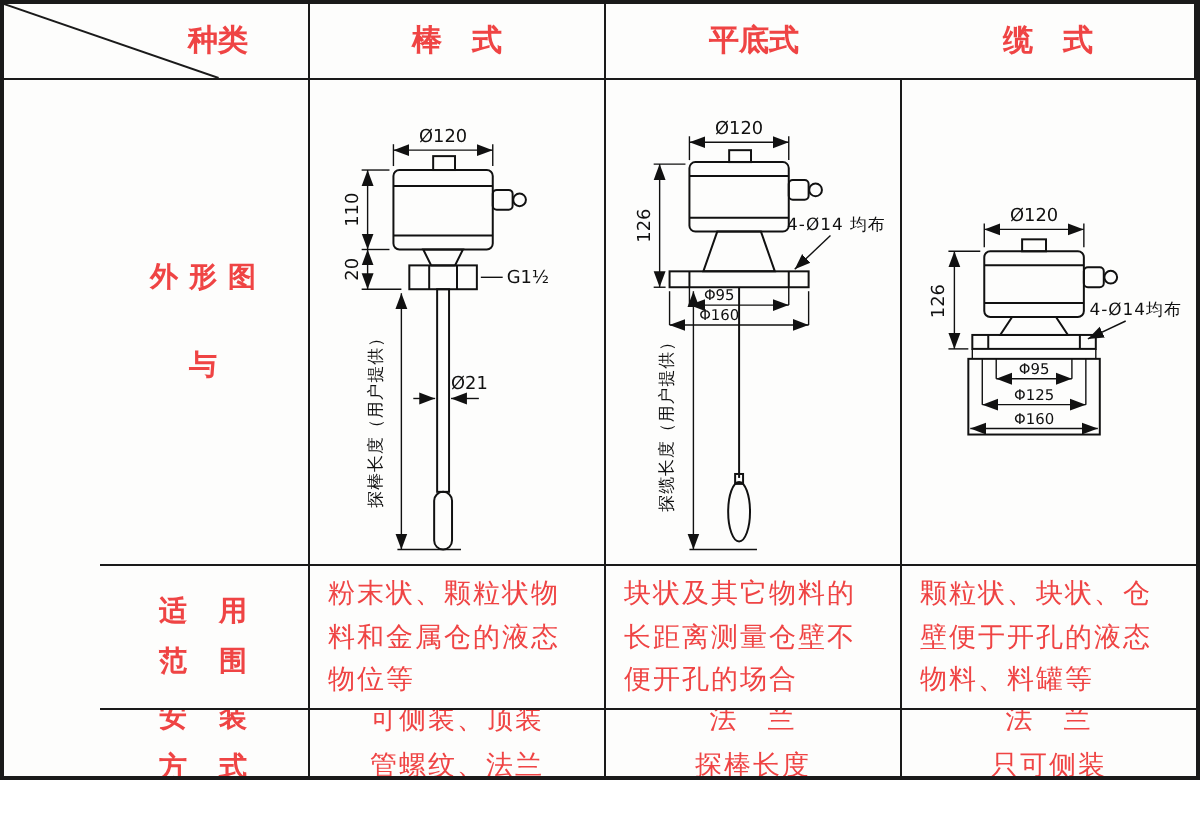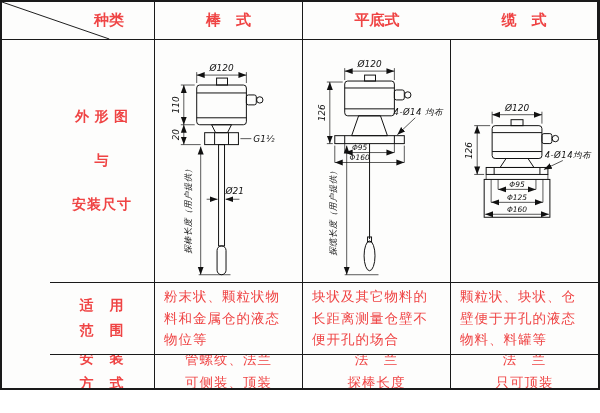--- a/index.html
+++ b/index.html
@@ -20,21 +20,21 @@
     overflow:hidden;
   }
   .lc { border-right:none; }
   .lr { border-bottom:none;text-align:right; }
   .hdr { font-weight:bold; font-size:15px; }
   .corner { justify-content:flex-end; padding-right:30px; }
   .diag { position:absolute; left:0; top:0; width:100%; height:100%; }
   .diag line { stroke:#1a1a1a; stroke-width:1; }
   .rowlab { flex-direction:column; gap:7px; font-weight:bold; font-size:14px; letter-spacing:1px;margin-left:48px; }
   .rowlab.big { gap:26px; }
-  .drawcell { padding:0;font-style:italic; }
+  .drawcell { padding:0; }
   .draw { width:100%; height:100%; display:block; }
   .appcell { align-items:center; }
   .apptext { font-size:13.5px; line-height:1.62; letter-spacing:1px; padding:3px 9px; }
   .instcell { flex-direction:column; gap:5px; font-size:13.5px; letter-spacing:1px; }
 
   .draw line, .draw rect, .draw path, .draw circle, .draw ellipse {
     stroke:#111; fill:none; stroke-width:1;
   }
   .draw g.dim line { stroke-width:0.7; }
   .draw text { stroke:none; fill:#111; font-family:"DejaVu Sans",sans-serif; font-size:9px; }
@@ -69,21 +69,20 @@
     <div class="c lc">
       <span class="hdr">平底式</span>
     </div>
     <div class="c">
       <span class="hdr">缆　式</span>
     </div>
 
     <div class="c rowlab big">
       <span>外 形 图</span>
       <span>与</span>
-      <span>安装尺寸</span>
     </div>
 
     <div class="c drawcell">
       <svg class="draw" viewBox="0 0 148 243">
         <g class="dim">
           <line x1="42" y1="32" x2="42" y2="43"></line>
           <line x1="92" y1="32" x2="92" y2="43"></line>
           <line class="arr2" x1="42" y1="35" x2="92" y2="35"></line>
           <line x1="40" y1="45" x2="26" y2="45"></line>
           <line x1="40" y1="85" x2="26" y2="85"></line>
@@ -224,26 +223,26 @@
     </div>
     <div class="c appcell lc">
       <div class="apptext">颗粒状、块状、仓壁便于开孔的液态物料、料罐等</div>
     </div>
 
     <div class="c rowlab lr">
       <span>安　装</span>
       <span>方　式</span>
     </div>
     <div class="c instcell lr">
+      <span>可侧装、顶装</span>
       <span>管螺纹、法兰</span>
-      <span>可侧装、顶装</span>
     </div>
     <div class="c instcell lr">
       <span>法　兰</span>
       <span>探棒长度</span>
     </div>
     <div class="c instcell lr lc">
       <span>法　兰</span>
-      <span>只可顶装</span>
+      <span>只可侧装</span>
     </div>
 
   </div>
 </div>
 
 </body></html>

